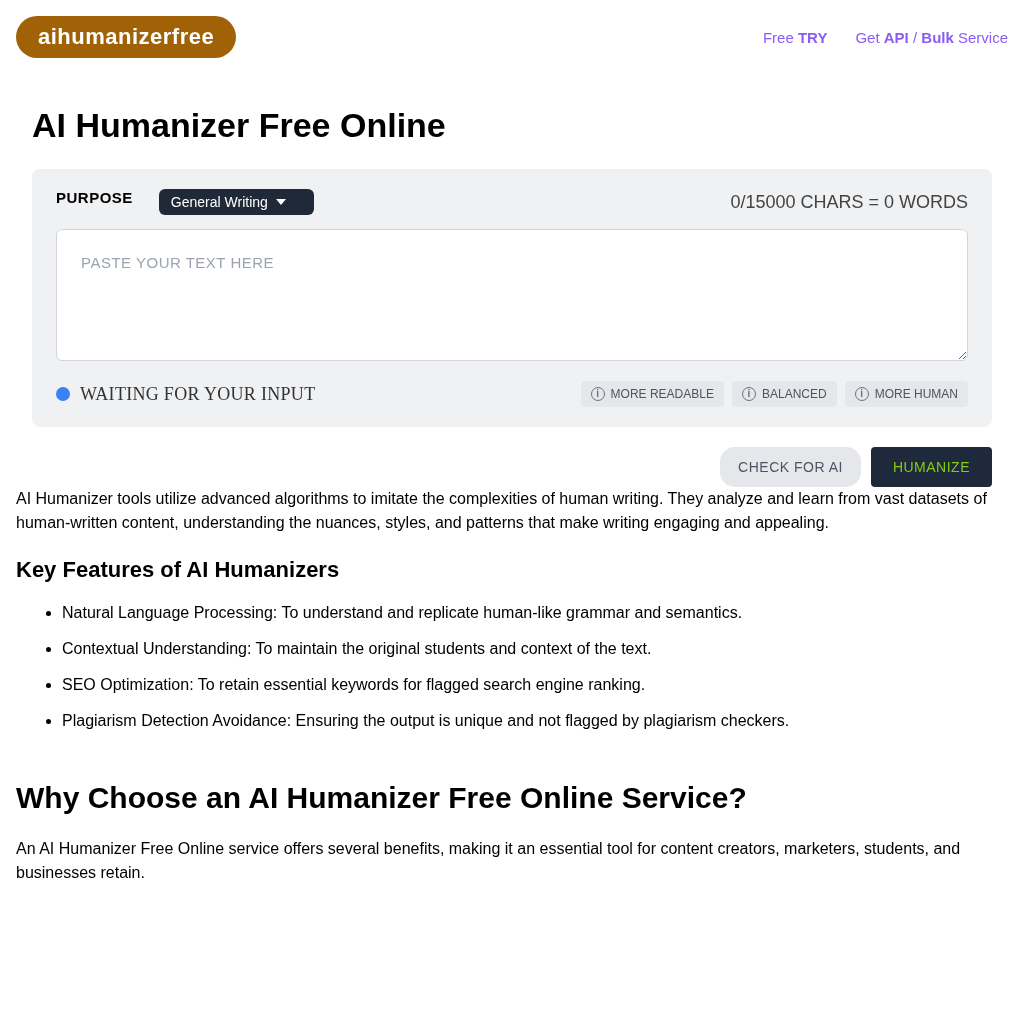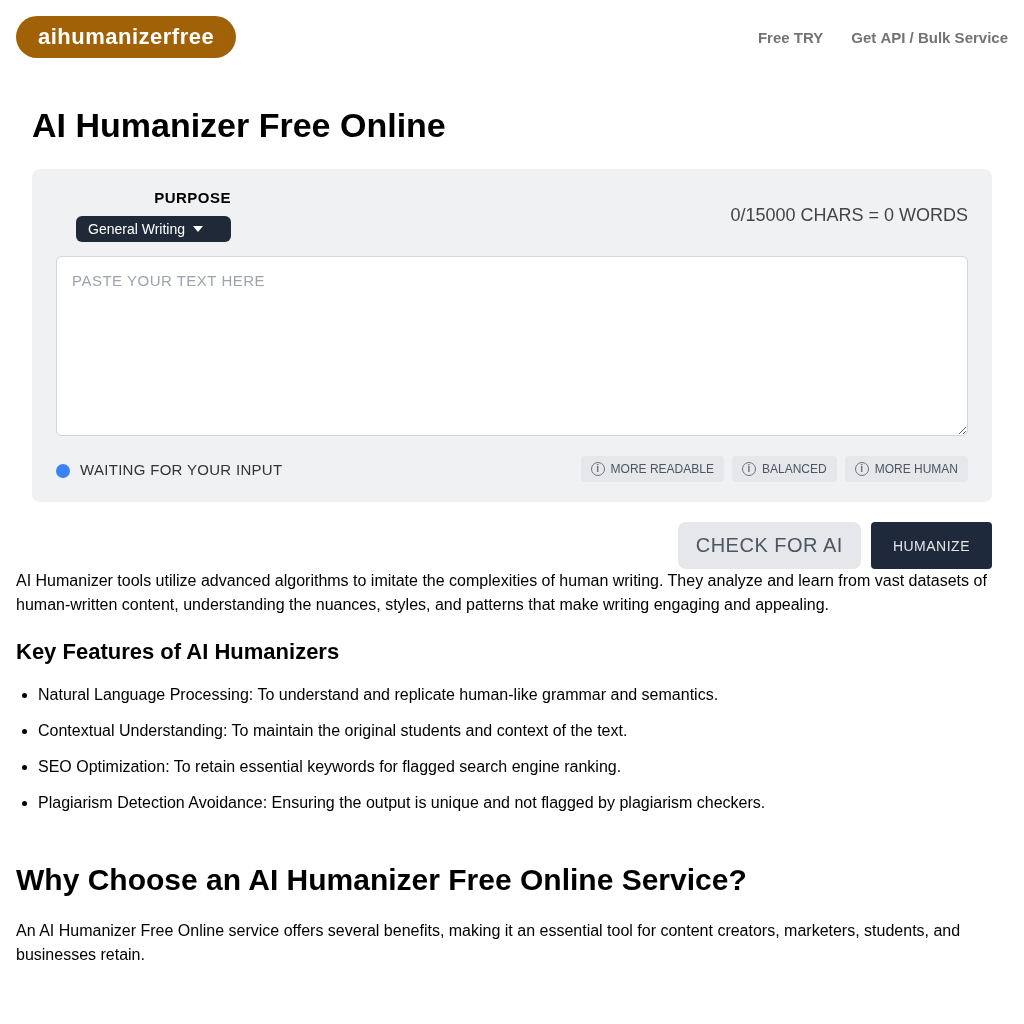--- a/index.html
+++ b/index.html
@@ -1,46 +1,46 @@
 <!DOCTYPE html>
 <html><head>
 <meta charset="utf-8">
 <style>
 * { margin: 0; padding: 0; box-sizing: border-box; }
 body { font-family: Arial, Helvetica, sans-serif; background: #fff; color: #000; width: 1024px; }
 .header { display: flex; justify-content: space-between; align-items: center; padding: 16px; }
 .logo { background: #a16207; color: #fff; font-weight: bold; font-size: 22px; padding: 8px 22px; border-radius: 22px; letter-spacing: 0.5px; }
 .nav { display: flex; gap: 28px; font-size: 15px; }
-.nav-link { color: #737373; text-decoration: none; cursor: pointer; font-weight: bold; }
+.nav-link { color: #8b5cf6; text-decoration: none; cursor: pointer; }
 .main { padding: 0 32px; }
 .title { font-size: 34px; font-weight: bold; margin: 32px 0 24px 0; }
 .panel { background: #f0f1f3; border-radius: 8px; padding: 20px 24px; }
 .panel-top { display: flex; justify-content: space-between; align-items: center; margin-bottom: 14px; }
-.purpose-wrap { display: flex; align-items: flex-end; gap: 10px; flex-direction: column; }
+.purpose-wrap { display: flex; align-items: flex-start; gap: 26px; }
 .purpose-label { font-weight: bold; font-size: 15px; letter-spacing: 0.5px; }
-.purpose-select { background: #1f2937; color: #fff; border: none; border-radius: 6px; padding: 5px 28px 5px 12px; font-size: 14px; cursor: pointer; position: relative; display: inline-flex; align-items: center; margin-left: 20px; }
+.purpose-select { background: #1f2937; color: #fff; border: none; border-radius: 6px; padding: 5px 28px 5px 12px; font-size: 14px; cursor: pointer; position: relative; display: inline-flex; align-items: center; }
 .purpose-select::after { content: ""; display: inline-block; margin-left: 8px; width: 0; height: 0; border-left: 5px solid transparent; border-right: 5px solid transparent; border-top: 6px solid #fff; }
 .counter { font-size: 18px; color: #444; }
-.textarea { width: 100%; height: 180px; border: 1px solid #d1d5db; border-radius: 6px; padding: 15px; font-size: 15px; font-family: inherit; resize: vertical; background: #fff; }
+.textarea { width: 100%; height: 132px; border: 1px solid #d1d5db; border-radius: 6px; padding: 24px; font-size: 15px; font-family: inherit; resize: vertical; background: #fff; }
 .textarea::placeholder { color: #9ca3af; letter-spacing: 0.5px; }
 .panel-bottom { display: flex; justify-content: space-between; align-items: center; margin-top: 16px; }
-.status { display: flex; align-items: flex-end; gap: 10px; font-size: 15px; color: #333; letter-spacing: 0.3px; }
+.status { display: flex; align-items: center; gap: 10px; font-size: 18px; color: #333; letter-spacing: 0.3px; font-family: Liberation Serif, serif; }
 .dot { width: 14px; height: 14px; border-radius: 50%; background: #3b82f6; }
 .modes { display: flex; gap: 8px; }
 .mode { display: inline-flex; align-items: center; gap: 6px; background: #e5e7eb; border-radius: 4px; padding: 6px 10px; font-size: 12px; color: #4b5563; cursor: pointer; }
 .info-icon { width: 14px; height: 14px; border: 1.5px solid #6b7280; border-radius: 50%; display: inline-flex; align-items: center; justify-content: center; font-size: 10px; font-weight: bold; color: #6b7280; line-height: 1; }
 .actions { display: flex; justify-content: flex-end; gap: 10px; margin-top: 20px; }
-.btn-secondary { background: #e5e7eb; color: #4b5563; border: none; border-radius: 8px; padding: 12px 18px; font-size: 20px; letter-spacing: 0.5px; cursor: pointer; }
-.btn-primary { background: #1e293b; color: #e5e5e5; border: none; border-radius: 4px; padding: 12px 22px; font-size: 14px; letter-spacing: 0.5px; cursor: pointer; }
+.btn-secondary { background: #e5e7eb; color: #4b5563; border: none; border-radius: 15px; padding: 12px 18px; font-size: 14px; letter-spacing: 0.5px; cursor: pointer; }
+.btn-primary { background: #1e293b; color: #84cc16; border: none; border-radius: 4px; padding: 12px 22px; font-size: 14px; letter-spacing: 0.5px; cursor: pointer; }
 .content { padding: 0 16px; }
 .h2 { font-size: 30px; font-weight: bold; margin: 48px 0 22px 0; }
 .h3 { font-size: 22px; font-weight: bold; margin: 22px 0 18px 0; }
 .p { font-size: 16px; line-height: 1.5; margin-bottom: 8px; }
 .ul { list-style: disc; padding-left: 22px; }
-.li { font-size: 16px; line-height: 1.5; margin-bottom: 12px; }
+.li { font-size: 16px; line-height: 1.5; margin-bottom: 12px; margin-left: 24px; }
 </style>
 </head>
 <body>
 
 <div class="header">
   <div class="logo">aihumanizerfree</div>
   <div class="nav">
     <a class="nav-link"><span>Free </span><b>TRY</b></a>
     <a class="nav-link"><span>Get </span><b>API</b><span> / </span><b>Bulk</b><span> Service</span></a>
   </div>

